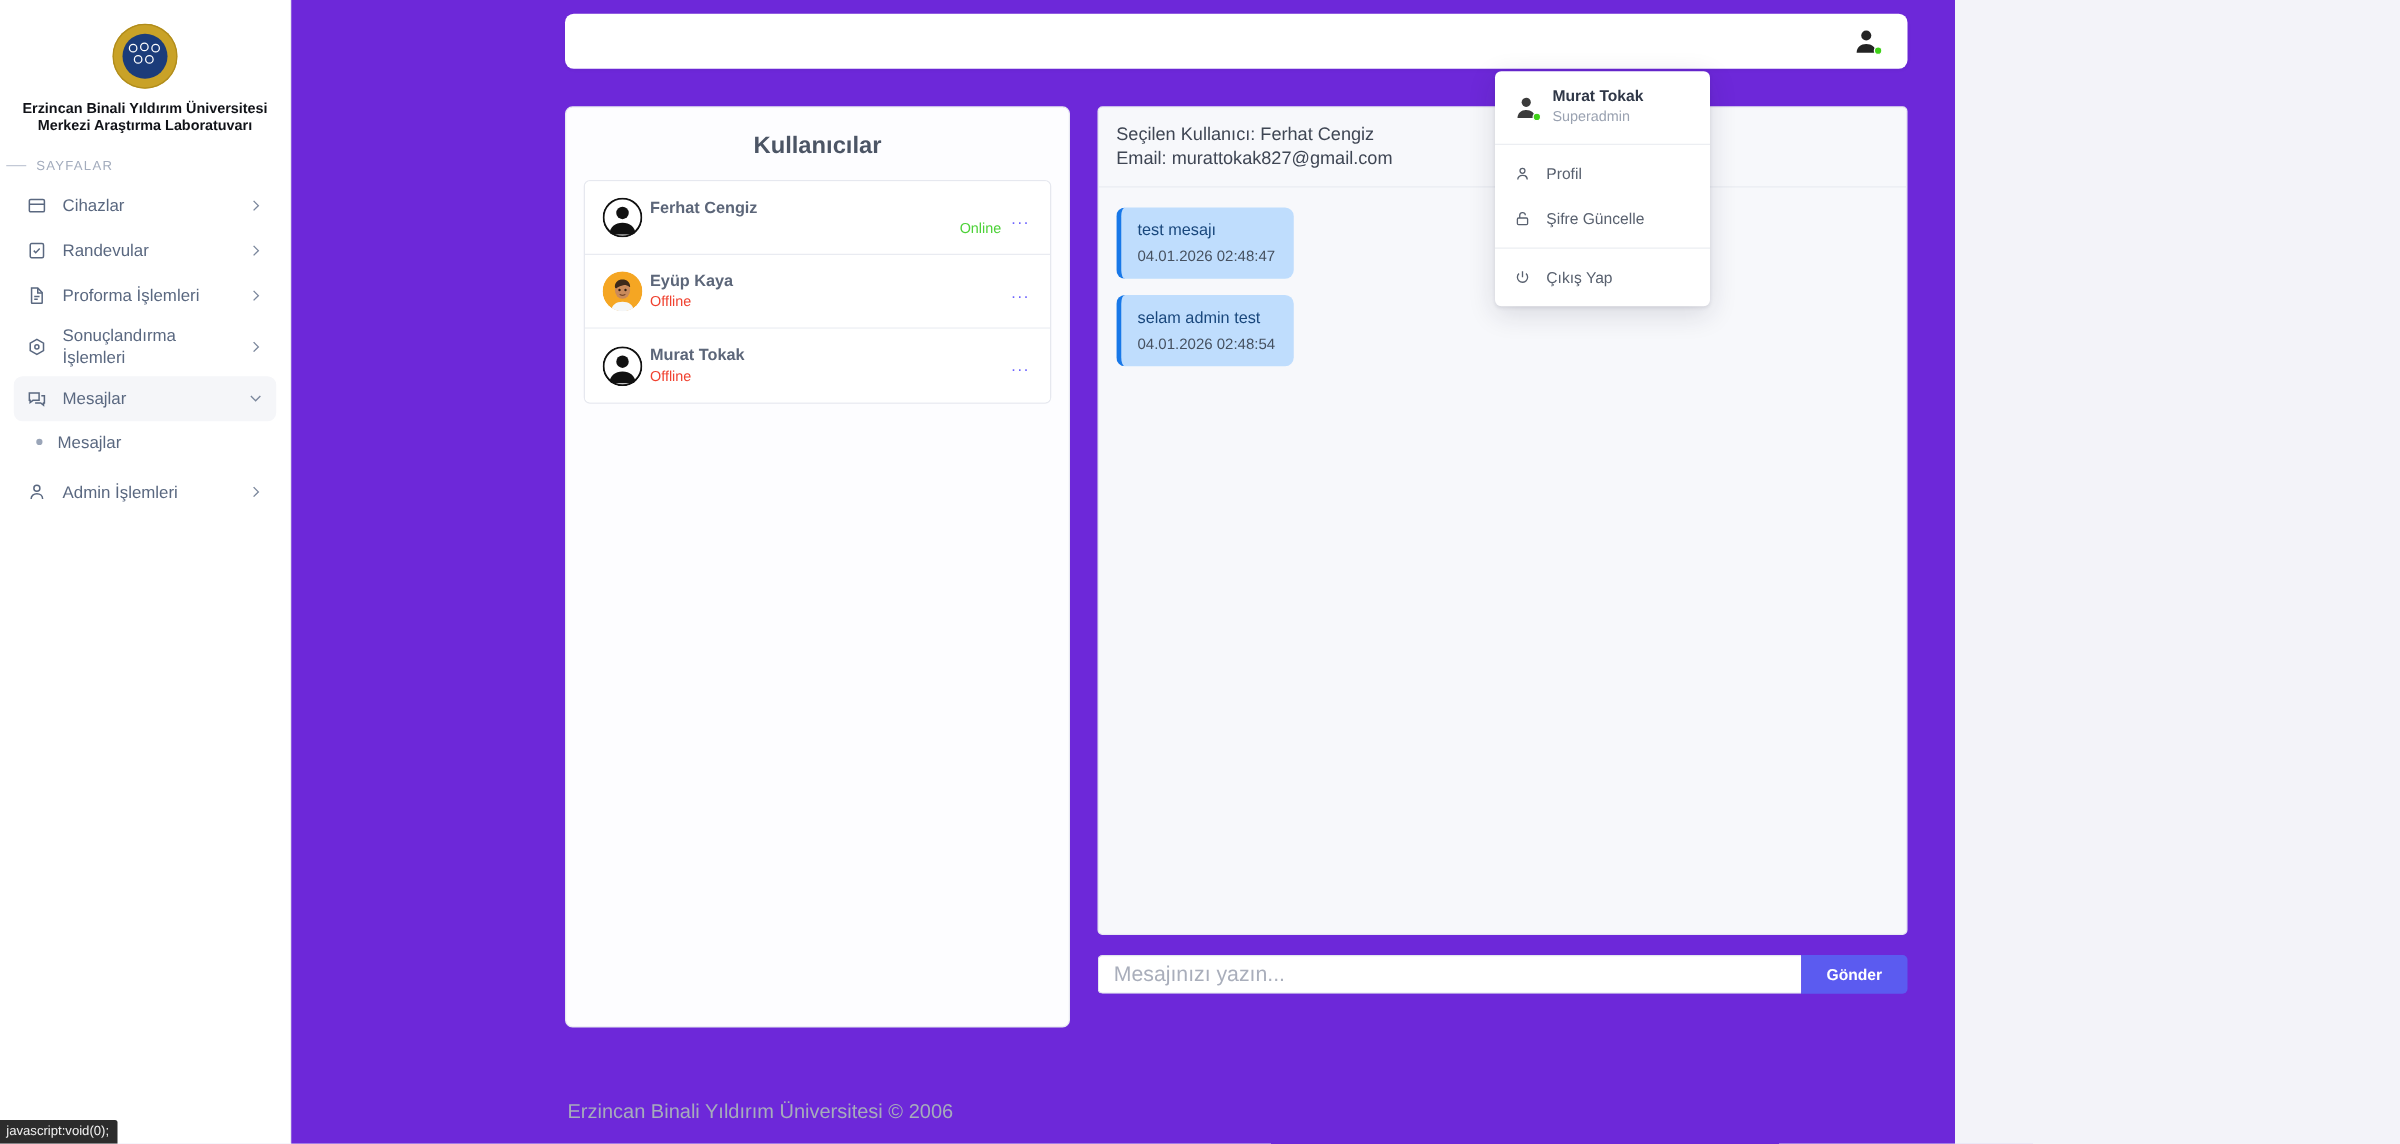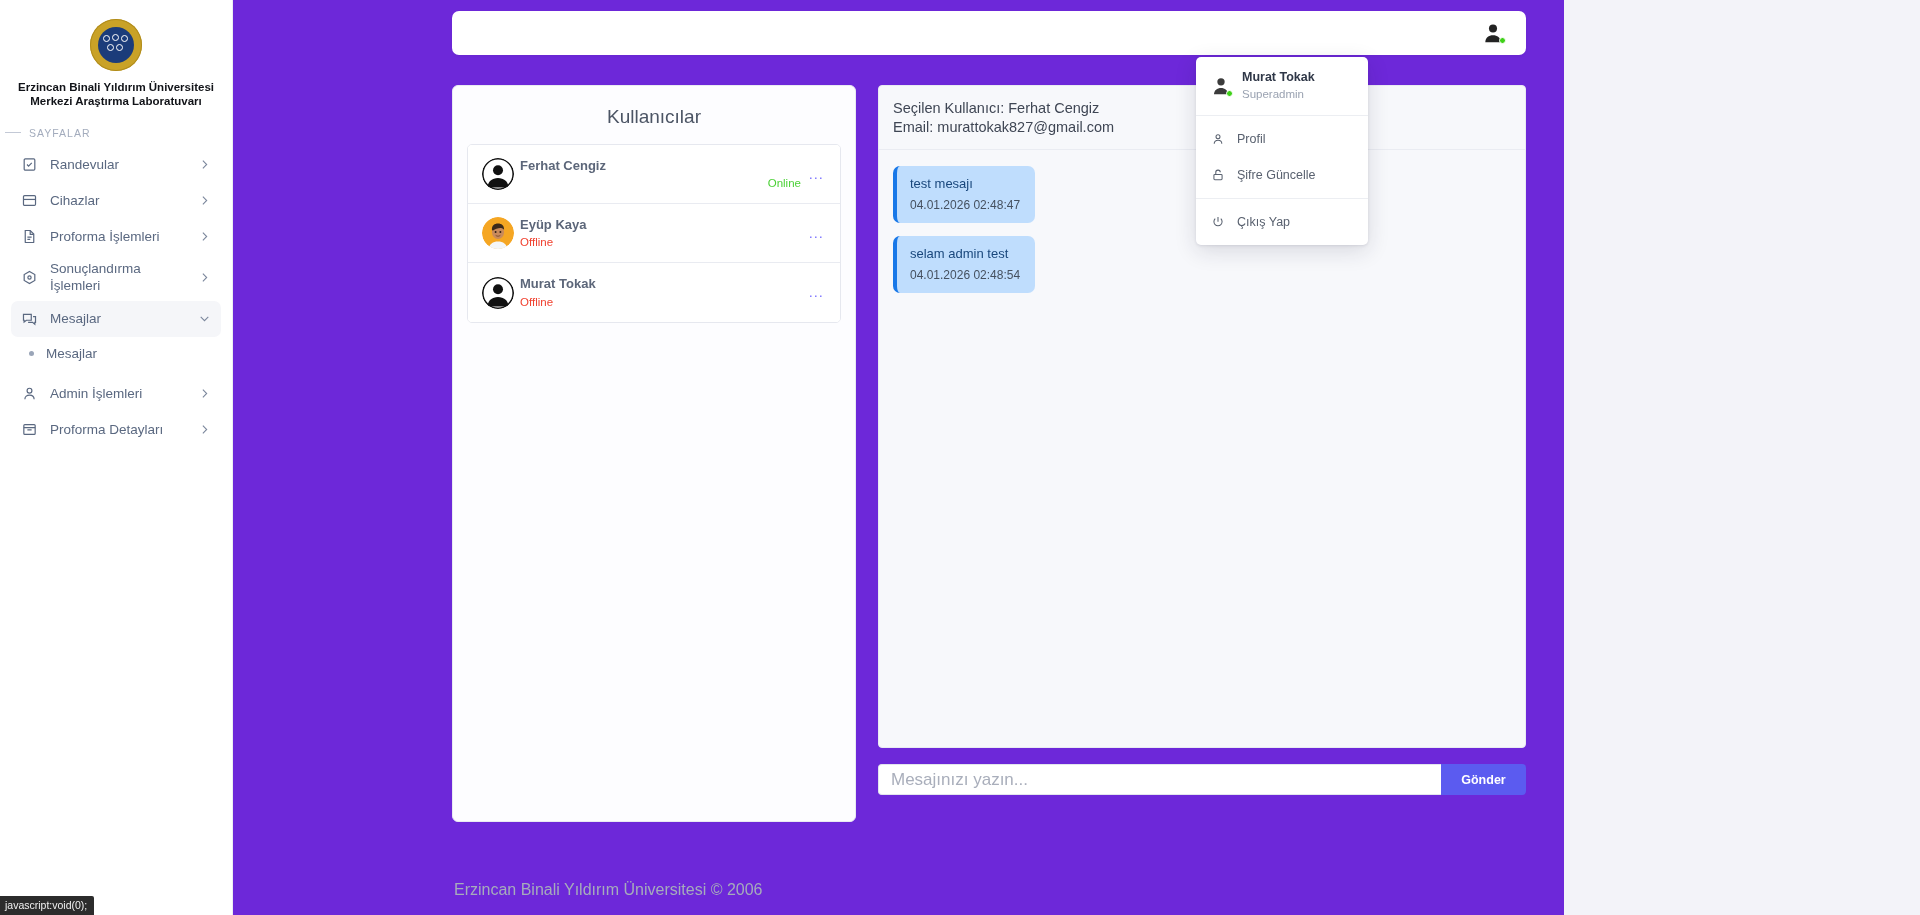--- a/index.html
+++ b/index.html
@@ -120,21 +120,21 @@
   .content { position: absolute; left: 219px; right: 38px; top: 85px; bottom: 60px; }
   .cols { display: flex; gap: 22px; align-items: flex-start; }
 
   .users-card {
     width: 404px; flex: 0 0 404px; background: #fdfdff;
     border: 1px solid #e9eaf2; border-radius: 6px;
     min-height: 737px; padding: 14px 14px 0 14px;
   }
   .users-title {
     text-align: center; font-size: 19px; color: #4c5565;
-    font-weight: normal; padding: 6px 0 16px 0;
+    font-weight: bold; padding: 6px 0 16px 0;
   }
   .user-list { border: 1px solid #e6e8ef; border-radius: 5px; overflow: hidden; background: #fff; }
   .user-row {
     display: flex; align-items: center; gap: 6px;
     padding: 10px 14px 10px 14px; height: 59px;
     border-bottom: 1px solid #e9ebf1; cursor: pointer; background: #fff;
   }
   .user-row:last-child { border-bottom: none; }
   .u-ava { width: 32px; height: 32px; border-radius: 50%; flex: 0 0 32px; overflow: hidden; background: #fff; }
   .u-meta { flex: 1 1 auto; }
@@ -219,40 +219,40 @@
 
 
       <div class="section-head">
         <span class="dash"></span>
         <span class="st">SAYFALAR</span>
       </div>
 
       <div class="nav-item">
         <span class="ic">
           <svg viewBox="0 0 24 24" width="17" height="17" fill="none" stroke="currentColor" stroke-width="1.7">
+              <rect x="3.5" y="5" width="17" height="14" rx="1.6"></rect>
+              <path d="M3.5 10.5h17"></path>
+            </svg>
+        </span>
+        <span class="lbl">Cihazlar</span>
+        <span class="chev">
+          <svg viewBox="0 0 24 24" width="13" height="13" fill="none" stroke="currentColor" stroke-width="2">
+              <path d="M9 5l7 7-7 7"></path>
+            </svg>
+        </span>
+      </div>
+
+      <div class="nav-item">
+        <span class="ic">
+          <svg viewBox="0 0 24 24" width="17" height="17" fill="none" stroke="currentColor" stroke-width="1.7">
               <rect x="4.5" y="4" width="15" height="16" rx="1.6"></rect>
               <path d="M8.5 12l2.2 2.3 4.5-4.6"></path>
             </svg>
         </span>
         <span class="lbl">Randevular</span>
-        <span class="chev">
-          <svg viewBox="0 0 24 24" width="13" height="13" fill="none" stroke="currentColor" stroke-width="2">
-              <path d="M9 5l7 7-7 7"></path>
-            </svg>
-        </span>
-      </div>
-
-      <div class="nav-item">
-        <span class="ic">
-          <svg viewBox="0 0 24 24" width="17" height="17" fill="none" stroke="currentColor" stroke-width="1.7">
-              <rect x="3.5" y="5" width="17" height="14" rx="1.6"></rect>
-              <path d="M3.5 10.5h17"></path>
-            </svg>
-        </span>
-        <span class="lbl">Cihazlar</span>
         <span class="chev">
           <svg viewBox="0 0 24 24" width="13" height="13" fill="none" stroke="currentColor" stroke-width="2">
               <path d="M9 5l7 7-7 7"></path>
             </svg>
         </span>
       </div>
 
       <div class="nav-item">
         <span class="ic">
           <svg viewBox="0 0 24 24" width="17" height="17" fill="none" stroke="currentColor" stroke-width="1.7">
@@ -312,34 +312,20 @@
             </svg>
         </span>
         <span class="lbl">Admin İşlemleri</span>
         <span class="chev">
           <svg viewBox="0 0 24 24" width="13" height="13" fill="none" stroke="currentColor" stroke-width="2">
               <path d="M9 5l7 7-7 7"></path>
             </svg>
         </span>
       </div>
 
-      <div class="nav-item">
-        <span class="ic">
-          <svg viewBox="0 0 24 24" width="17" height="17" fill="none" stroke="currentColor" stroke-width="1.7">
-              <rect x="4" y="5" width="16" height="14" rx="1.4"></rect>
-              <path d="M4 9.3h16M9 12.6h6"></path>
-            </svg>
-        </span>
-        <span class="lbl">Proforma Detayları</span>
-        <span class="chev">
-          <svg viewBox="0 0 24 24" width="13" height="13" fill="none" stroke="currentColor" stroke-width="2">
-              <path d="M9 5l7 7-7 7"></path>
-            </svg>
-        </span>
-      </div>
 
     </nav>
   </aside>
 
   <section class="main">
 
     <div class="topbar">
       <div class="avatar-btn">
         <svg class="silhouette" viewBox="0 0 24 24">
           <circle cx="12" cy="7" r="4.4" fill="#232323"></circle>

